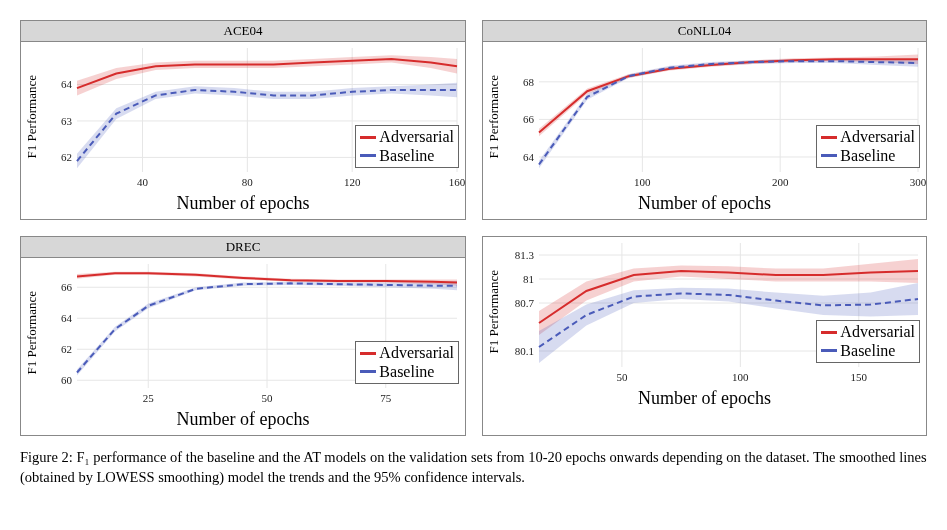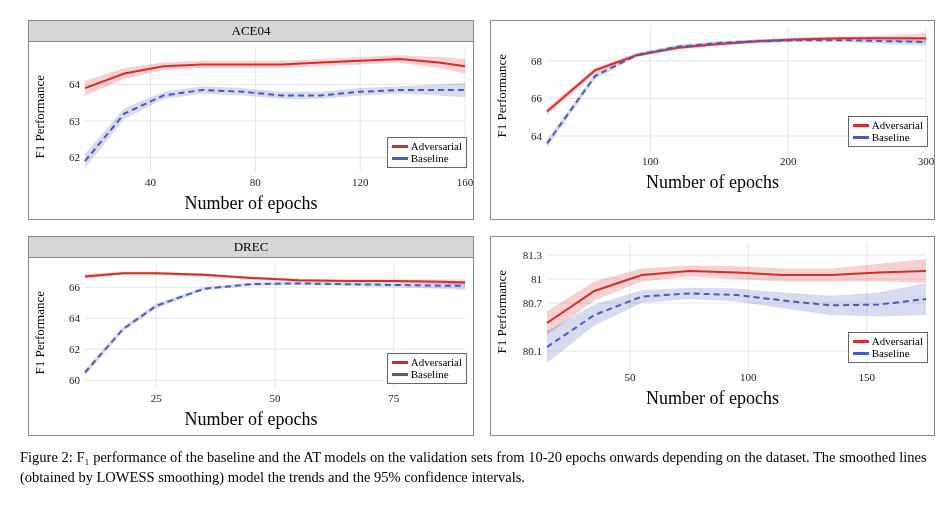--- a/index.html
+++ b/index.html
@@ -10,21 +10,20 @@
     width: 947px;
     box-sizing: border-box;
   }
   .grid {
     display: grid;
     grid-template-columns: 1fr 1fr;
     grid-template-rows: 1fr 1fr;
     gap: 16px;
     width: 100%;
     margin-bottom: 12px;
-    margin-left: 8px;
   }
   .panel {
     border: 1px solid #888;
     display: flex;
     flex-direction: column;
     background: #fff;
   }
   .panel-title {
     background: #d7d7d7;
     text-align: center;
@@ -63,21 +62,21 @@
     text-align: center;
     margin: 1px 0 5px 0;
   }
   .legend {
     position: absolute;
     right: 6px;
     bottom: 24px;
     background: #fff;
     border: 1px solid #666;
     padding: 2px 4px;
-    font-size: 11px;
+    font-size: 16px;
   }
   .legend-item {
     display: flex;
     align-items: center;
     line-height: 1.15;
     gap: 3px;
   }
   .legend-swatch {
     width: 16px;
     height: 3px;
@@ -155,20 +154,21 @@
               <span class="legend-swatch" style="background:#4a5bb9"></span>
               <span>Baseline</span>
             </div>
           </div>
         </div>
     </div>
     <div class="xlab">Number of epochs</div>
   </div>
 
   <div class="panel">
+    <div class="panel-title">CoNLL04</div>
     <div class="plot-row">
       <div class="ylab-outer">
           <div class="ylab">F1 Performance</div>
         </div>
       <div class="plot-area" id="plot-conll04">
           <svg width="421" height="150">
             <line x1="34" x2="413" y1="114.96969696969701" y2="114.96969696969701" class="grid-line"></line>
             <text x="29" y="118.96969696969701" text-anchor="end" class="tick-label">64</text>
             <line x1="34" x2="413" y1="77.3939393939394" y2="77.3939393939394" class="grid-line"></line>
             <text x="29" y="81.3939393939394" text-anchor="end" class="tick-label">66</text>

